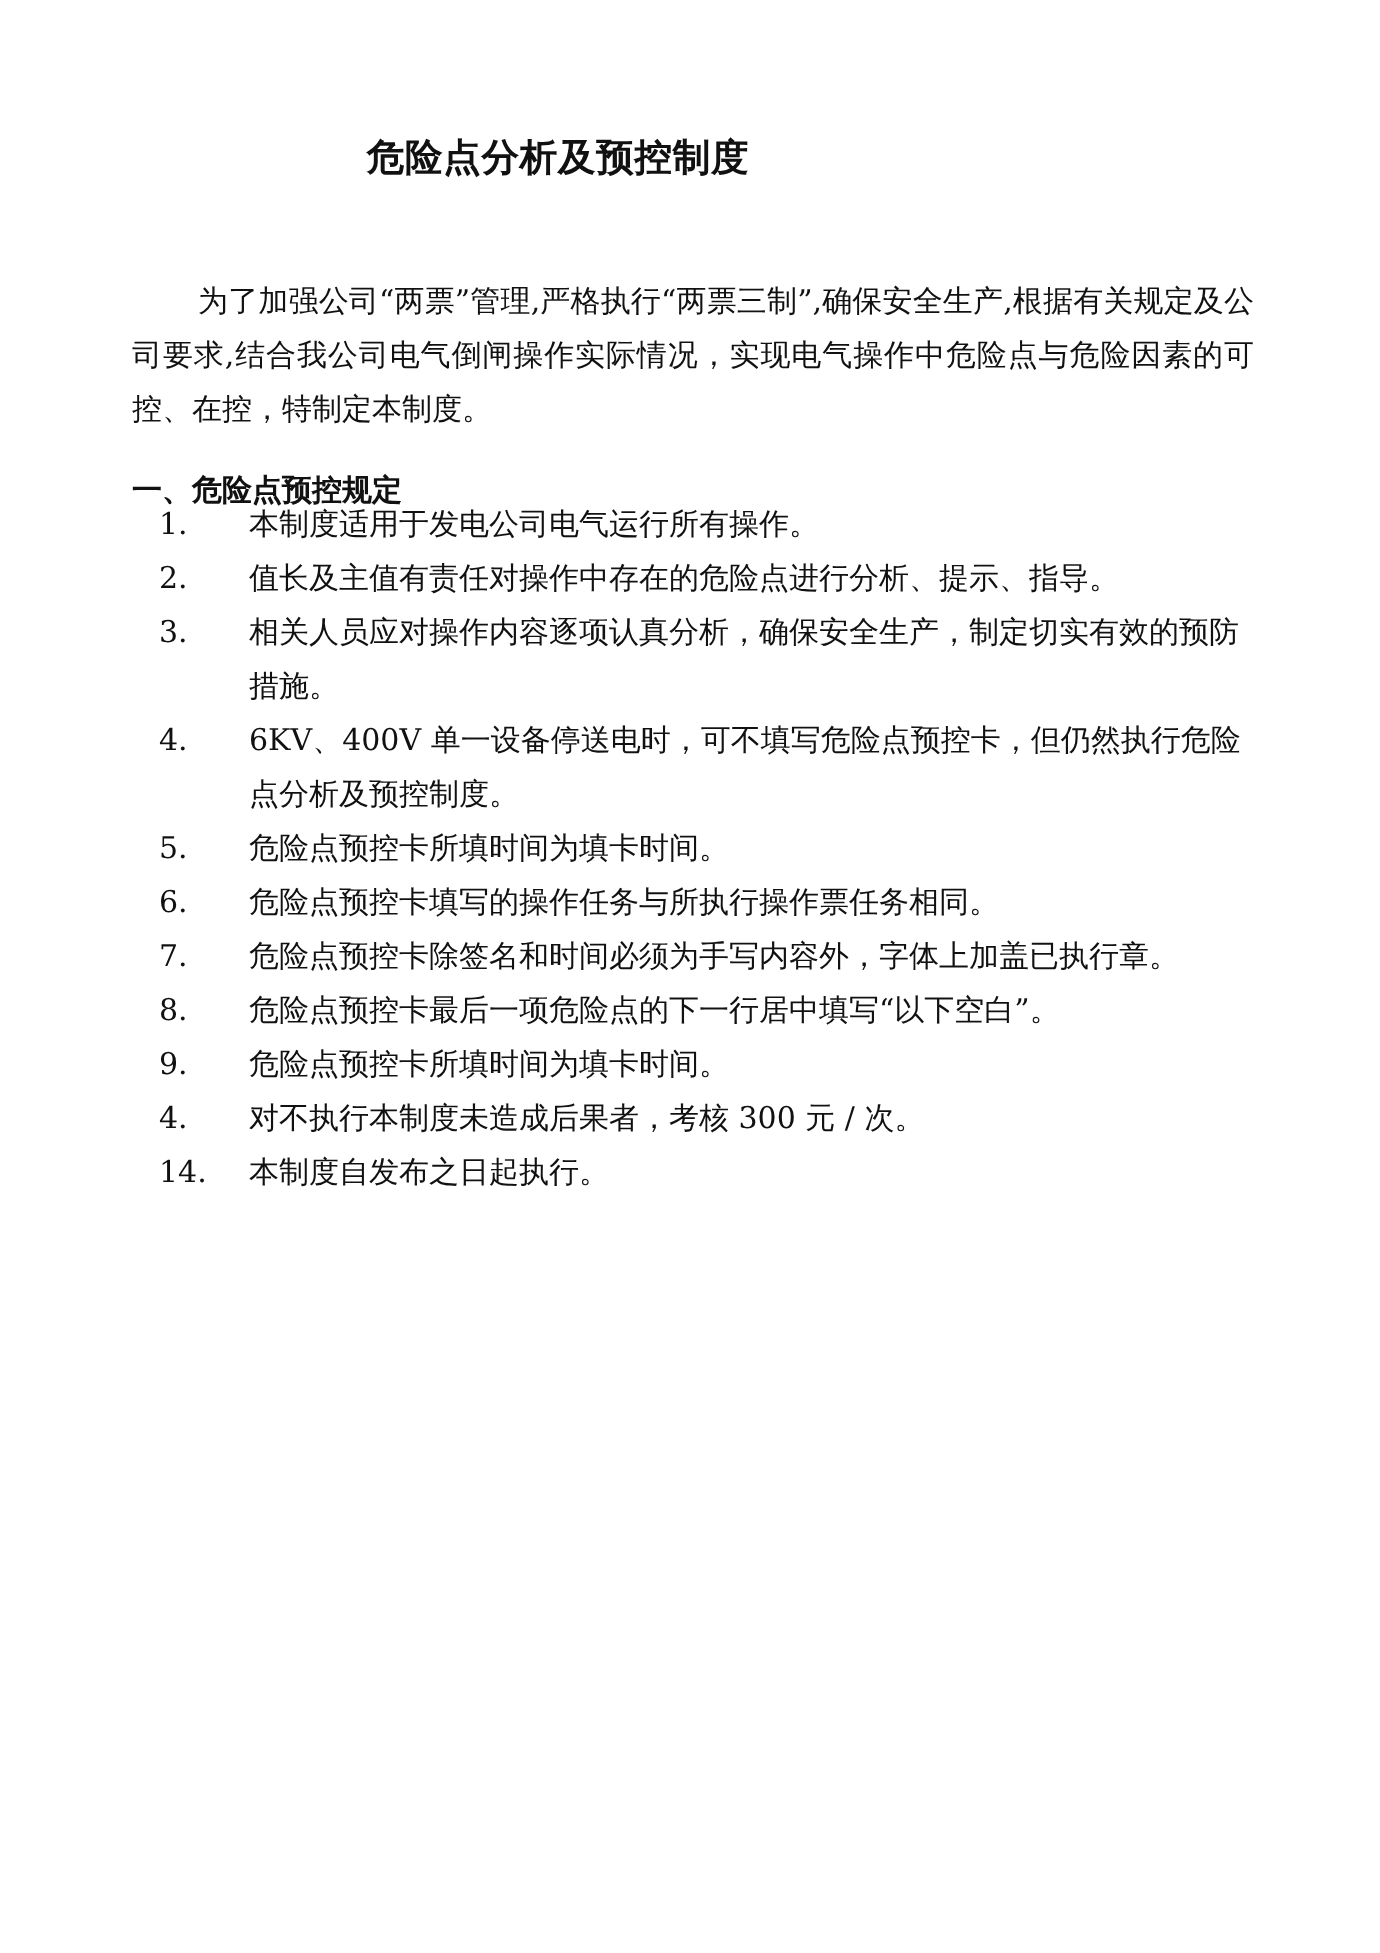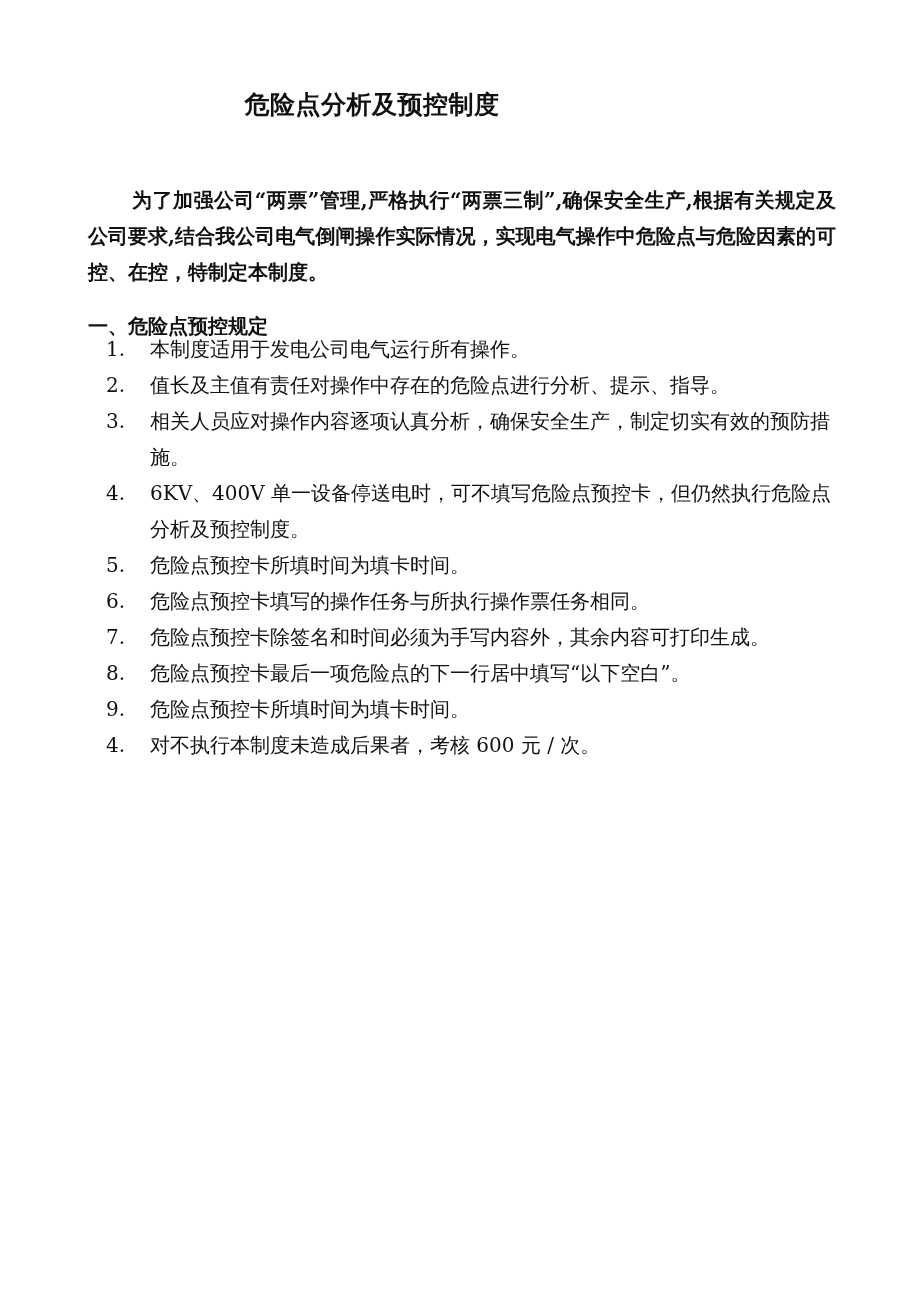--- a/index.html
+++ b/index.html
@@ -2,28 +2,28 @@
 <html><head>
   <meta charset="utf-8">
   <style>
     html, body { margin: 0; padding: 0; background: #ffffff; }
     body { width: 920px; height: 1302px; position: relative; overflow: hidden;
       font-family: "DejaVu Serif", "Liberation Serif", serif; color: #111; }
     .title { position: absolute; top: 88px; left: 0; width: 744px; text-align: center;
       font-family: "DejaVu Sans", "Liberation Sans", sans-serif; font-weight: bold;
       font-size: 25px; letter-spacing: 0.5px; }
     .intro { position: absolute; top: 182px; left: 88px; width: 748px;
-      font-size: 20px; line-height: 36px; text-indent: 44px; text-align: justify; font-weight: bold; }
+      font-size: 20px; line-height: 36px; text-indent: 44px; text-align: justify; }
     .section { position: absolute; top: 308px; left: 88px;
       font-family: "DejaVu Sans", "Liberation Sans", sans-serif; font-weight: bold; font-size: 20px; line-height: 36px; }
     .list { position: absolute; top: 331px; left: 88px; width: 748px; margin: 0; padding: 0; list-style: none; }
     .item { display: flex; font-size: 20px; line-height: 36px; }
     .num { width: 62px; flex: 0 0 62px; text-align: right; padding-right: 0; box-sizing: border-box; }
     .num span { display: inline-block; width: 44px; text-align: left; }
-    .txt { flex: 1; padding-left: 0; }
+    .txt { flex: 1; padding-left: 0; margin-left: 16px; }
   </style>
 </head>
 <body>
 
 <div class="title">危险点分析及预控制度</div>
 <div class="intro">为了加强公司“两票”管理,严格执行“两票三制”,确保安全生产,根据有关规定及公司要求,结合我公司电气倒闸操作实际情况，实现电气操作中危险点与危险因素的可控、在控，特制定本制度。</div>
 <div class="section">一、危险点预控规定</div>
 
 <ul class="list">
   <li class="item">
@@ -45,27 +45,31 @@
   <li class="item">
       <span class="num"><span>5.</span></span>
       <span class="txt">危险点预控卡所填时间为填卡时间。</span>
     </li>
   <li class="item">
       <span class="num"><span>6.</span></span>
       <span class="txt">危险点预控卡填写的操作任务与所执行操作票任务相同。</span>
     </li>
   <li class="item">
       <span class="num"><span>7.</span></span>
-      <span class="txt">危险点预控卡除签名和时间必须为手写内容外，其余内容可打印生成。</span>
+      <span class="txt">危险点预控卡除签名和时间必须为手写内容外，字体上加盖已执行章。</span>
     </li>
   <li class="item">
       <span class="num"><span>8.</span></span>
       <span class="txt">危险点预控卡最后一项危险点的下一行居中填写“以下空白”。</span>
     </li>
   <li class="item">
       <span class="num"><span>9.</span></span>
       <span class="txt">危险点预控卡所填时间为填卡时间。</span>
     </li>
   <li class="item">
       <span class="num"><span>4.</span></span>
-      <span class="txt">对不执行本制度未造成后果者，考核 600 元 / 次。</span>
+      <span class="txt">对不执行本制度未造成后果者，考核 300 元 / 次。</span>
+    </li>
+  <li class="item">
+      <span class="num"><span>14.</span></span>
+      <span class="txt">本制度自发布之日起执行。</span>
     </li>
 </ul>
 
 </body></html>

